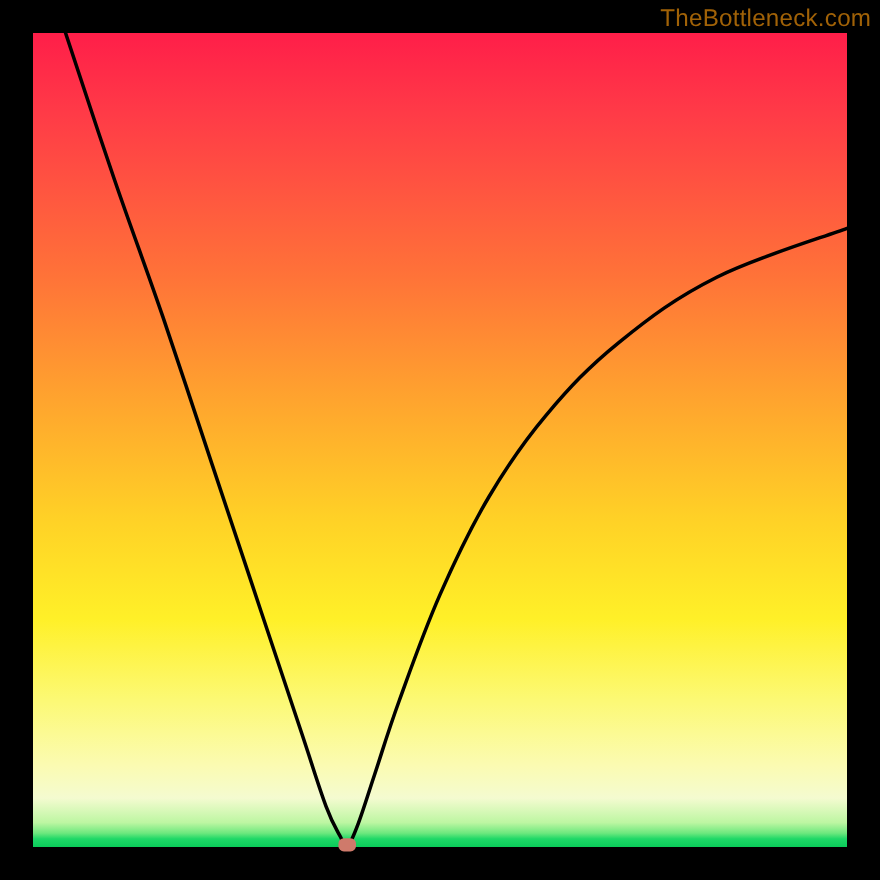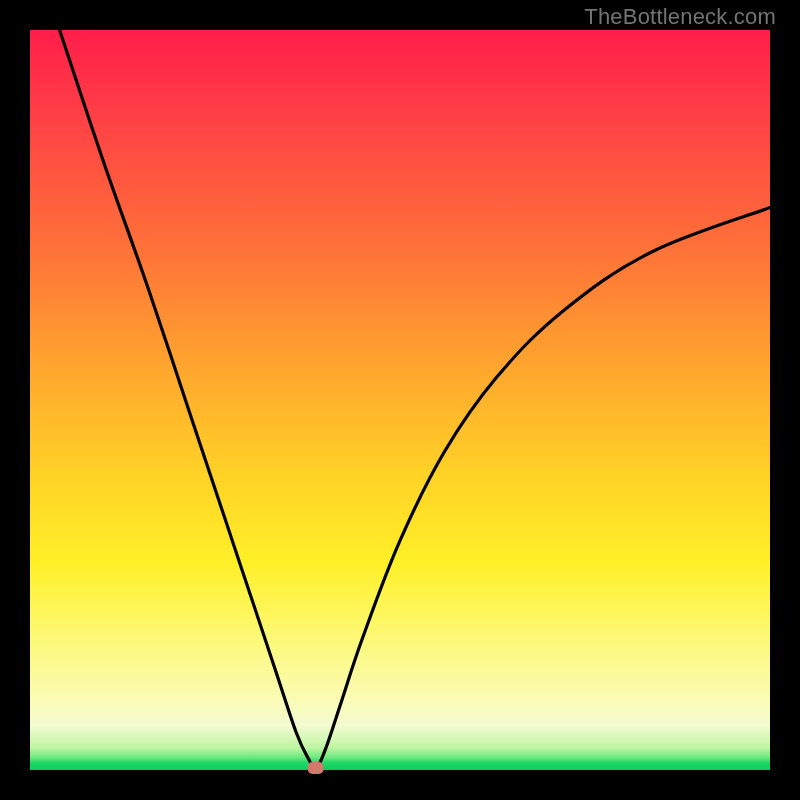--- a/index.html
+++ b/index.html
@@ -39,22 +39,22 @@
       #f4fbd0 94%,
       #bdf6a2 97%,
       #6de87e 98.3%,
       #1fd867 99%,
       #0acc5a 100%
     );
   }
   .watermark {
     position: absolute;
     top: 4px;
-    right: 24px;
-    color: #737373;
+    right: 8px;
+    color: #a16207;
     font-size: 22px;
     letter-spacing: 0.2px;
     font-weight: 400;
     user-select: none;
   }
   svg.curve {
     position: absolute;
     top: 0;
     left: 0;
     width: 740px;

